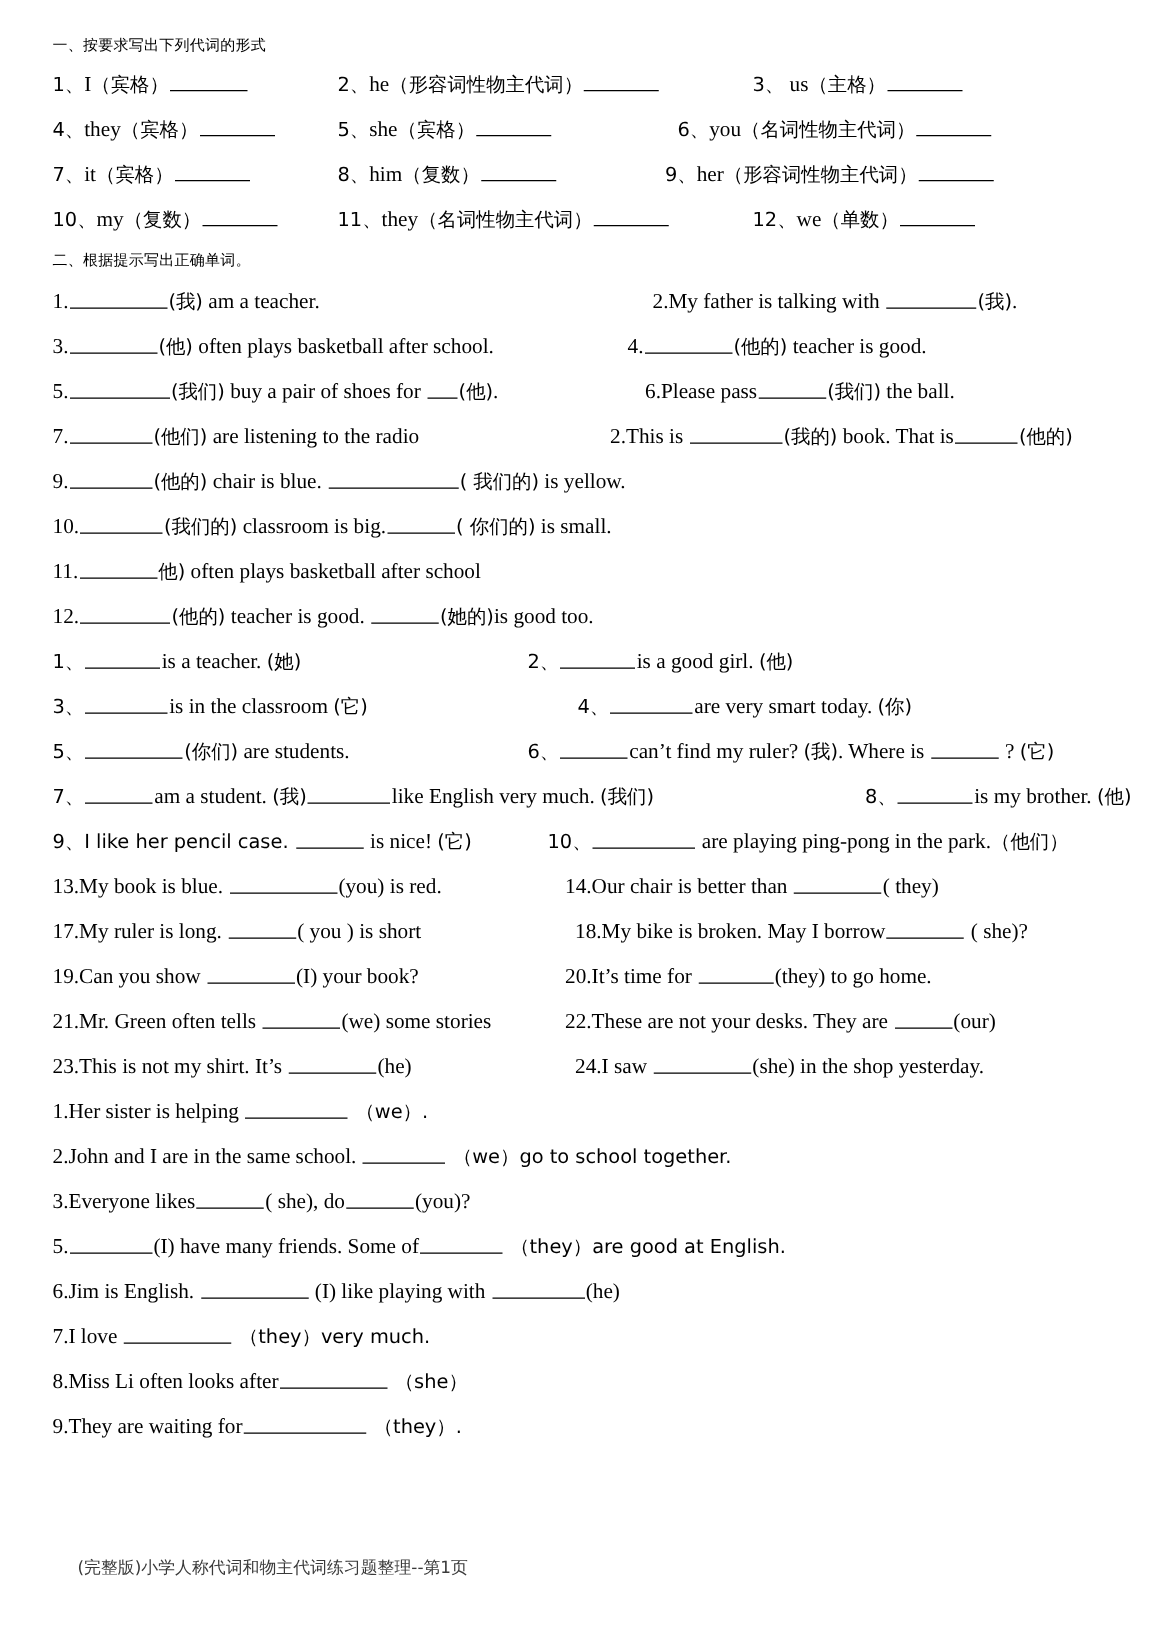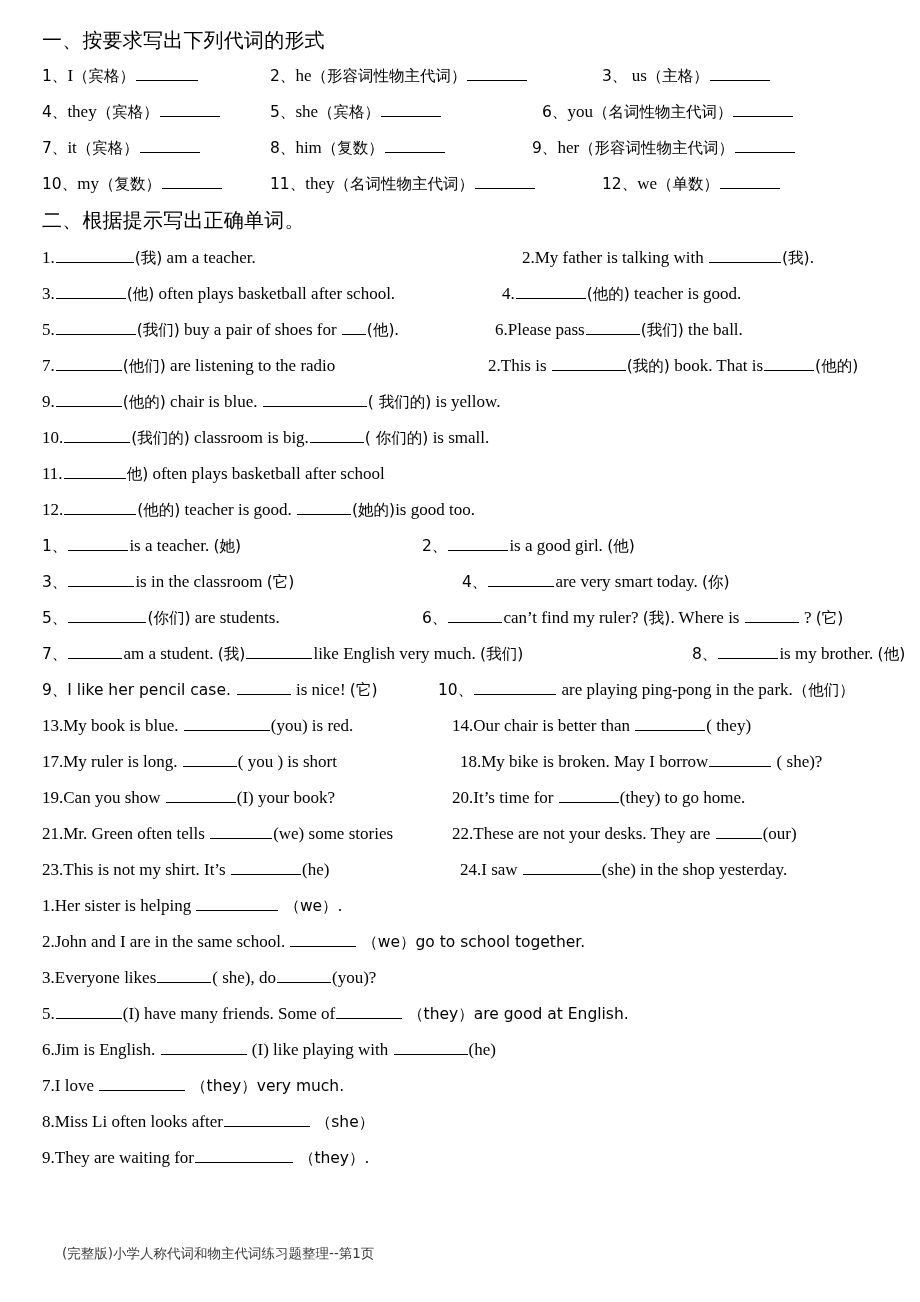--- a/index.html
+++ b/index.html
@@ -76,21 +76,21 @@
     vertical-align: baseline;
     height: 0.92em;
     margin: 0 1px;
   }
   .cn {
     font-family: "DejaVu Sans", "Liberation Sans", sans-serif;
     font-size: 15.5px;
   }
   .hd-cn {
     font-family: "DejaVu Sans", "Liberation Sans", sans-serif;
-    font-size: 20px;
+    font-size: 12px;
   }
   .footer {
     position: absolute;
     left: 62px;
     top: 1245px;
     font-family: "DejaVu Sans", "Liberation Sans", sans-serif;
     font-size: 13.5px;
     color: #3a3a3a;
     white-space: nowrap;
   }
@@ -134,21 +134,21 @@
       <span class="cell" style="left:480px;"><span>2.My father is talking with </span><span class="blank" style="width:72px"></span><span class="cn">(我)</span><span>.</span></span>
     </div>
 
     <div class="s2row">
       <span class="cell left"><span>3.</span><span class="blank" style="width:70px"></span><span class="cn">(他)</span><span> often plays basketball after school.</span></span>
       <span class="cell" style="left:460px;"><span>4.</span><span class="blank" style="width:70px"></span><span class="cn">(他的)</span><span> teacher is good.</span></span>
     </div>
 
     <div class="s2row">
       <span class="cell left"><span>5.</span><span class="blank" style="width:80px"></span><span class="cn">(我们)</span><span> buy a pair of shoes for </span><span class="blank" style="width:24px"></span><span class="cn">(他)</span><span>.</span></span>
-      <span class="cell" style="left:453px;"><span>6.Please pass</span><span class="blank" style="width:54px"></span><span class="cn">(我们)</span><span> the ball.</span></span>
+      <span class="cell" style="left:474px;"><span>6.Please pass</span><span class="blank" style="width:54px"></span><span class="cn">(我们)</span><span> the ball.</span></span>
     </div>
 
     <div class="s2row">
       <span class="cell left"><span>7.</span><span class="blank" style="width:66px"></span><span class="cn">(他们)</span><span> are listening to the radio</span></span>
       <span class="cell" style="left:446px;"><span>2.This is </span><span class="blank" style="width:74px"></span><span class="cn">(我的)</span><span> book. That is</span><span class="blank" style="width:50px"></span><span class="cn">(他的)</span></span>
     </div>
 
     <div class="fullrow">
       <span class="cell"><span>9.</span><span class="blank" style="width:66px"></span><span class="cn">(他的)</span><span> chair is blue. </span><span class="blank" style="width:104px"></span><span class="cn">(  我们的)</span><span> is yellow.</span></span>
     </div>

